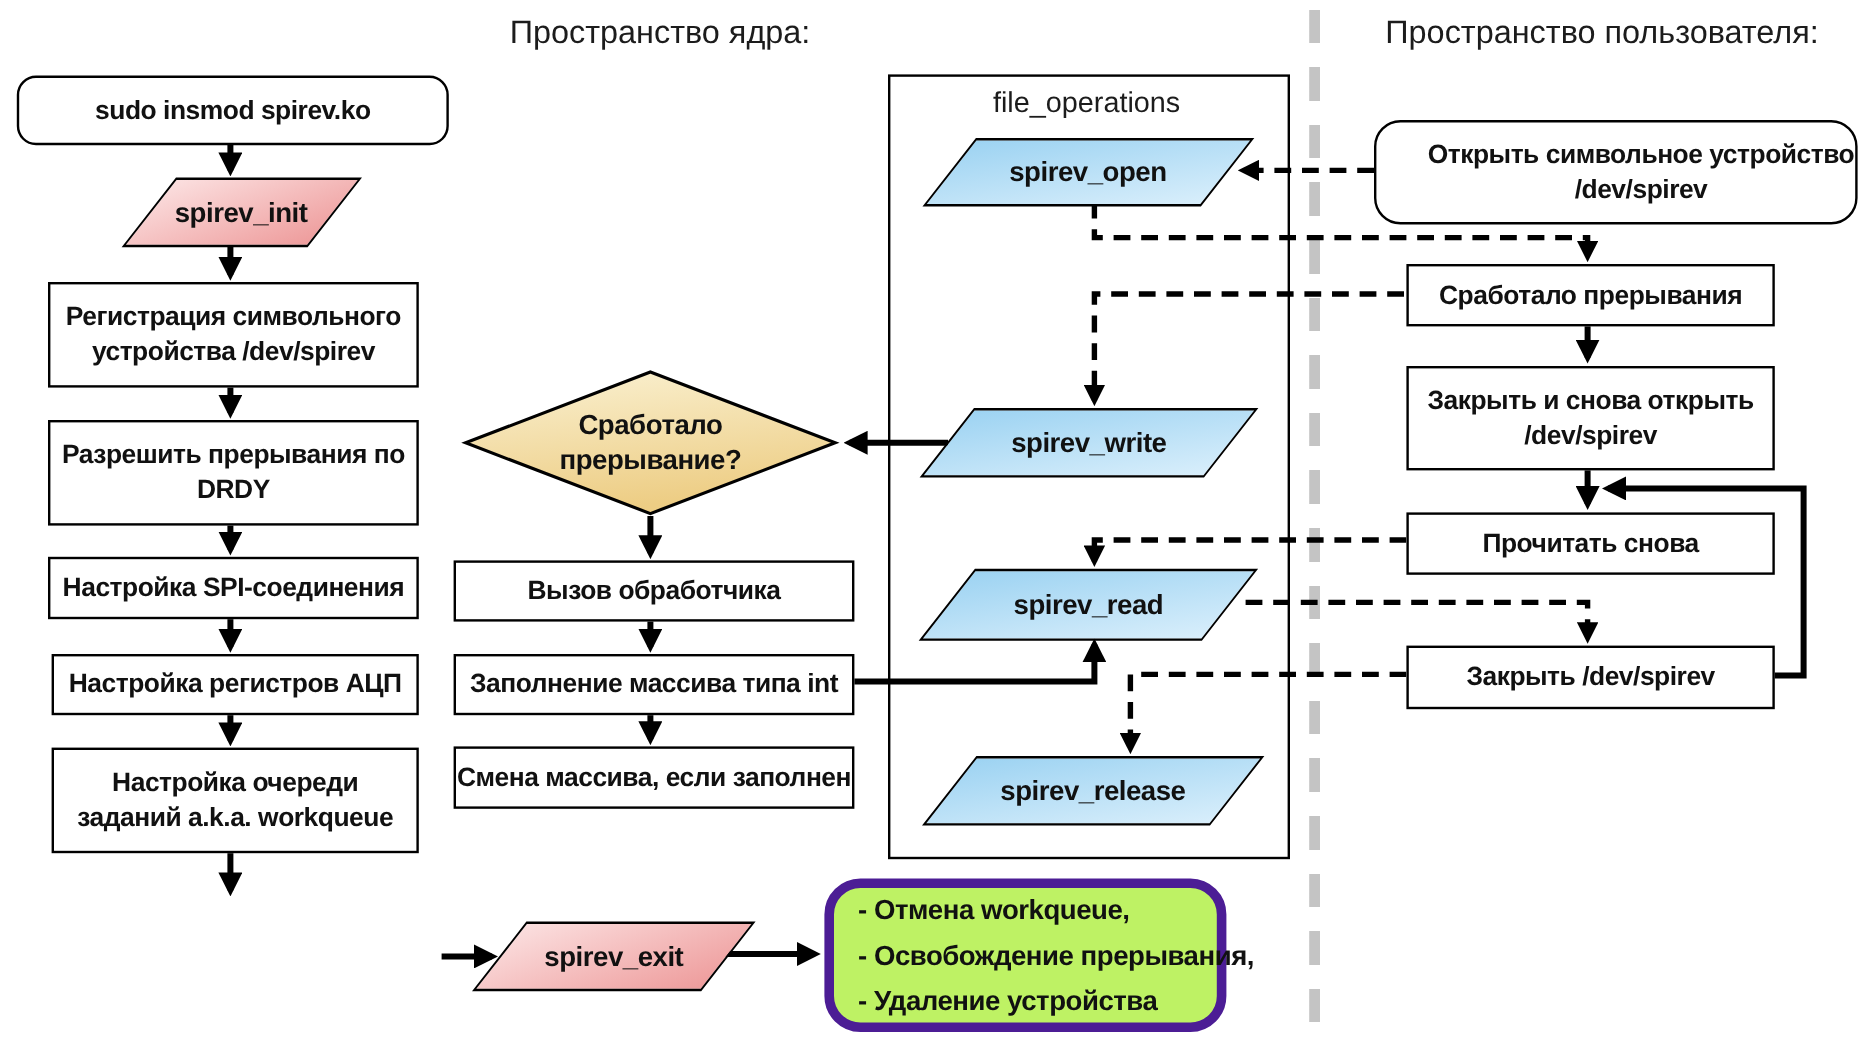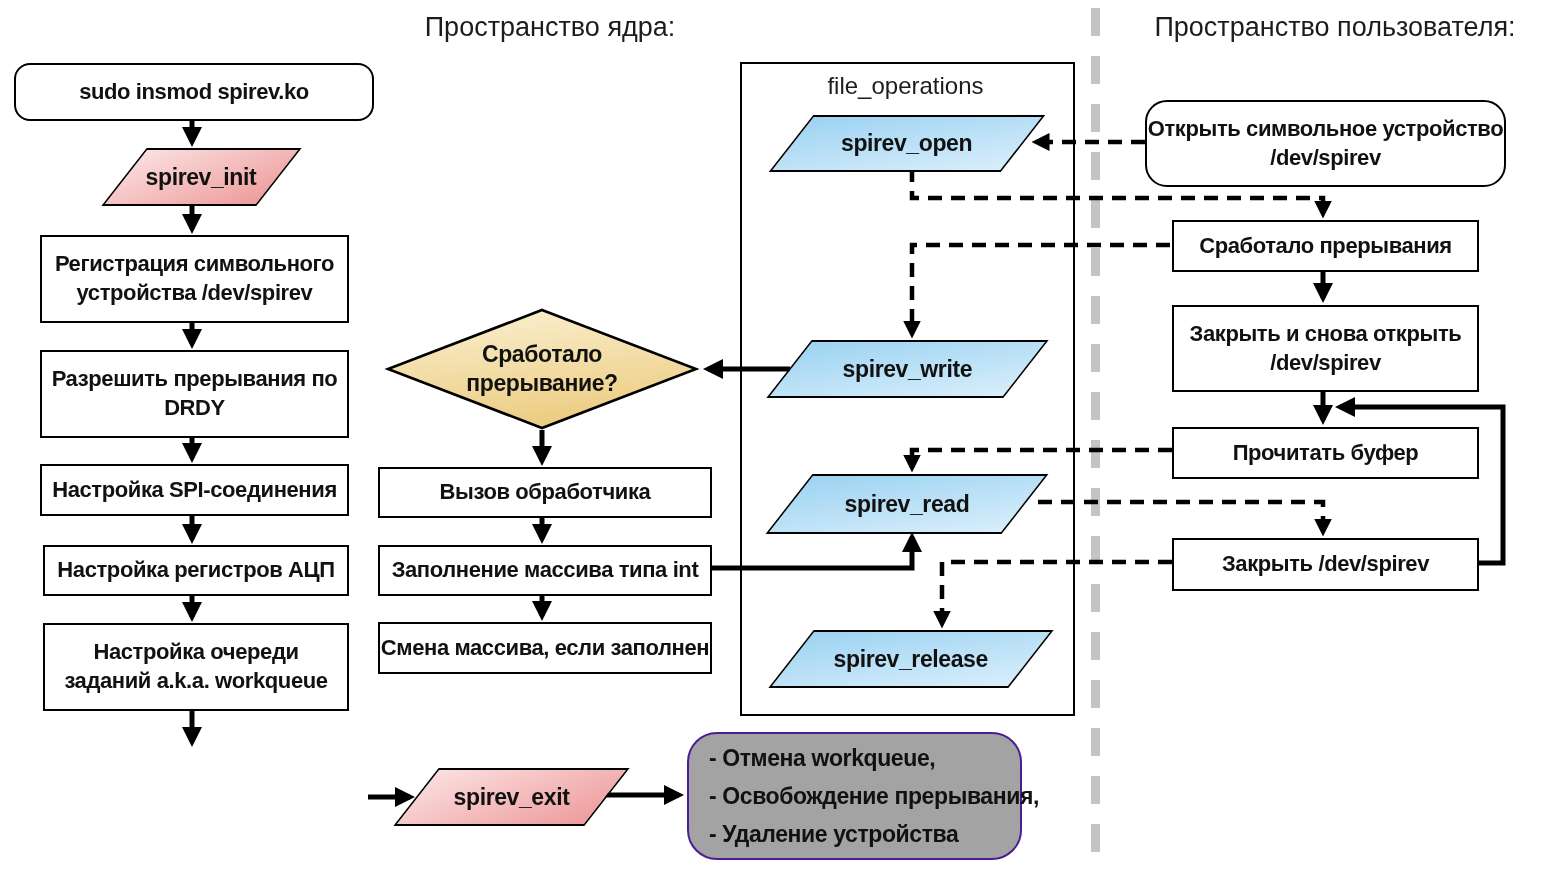--- a/index.html
+++ b/index.html
@@ -17,21 +17,21 @@
     background:repeating-linear-gradient(180deg,var(--divider,#c4c4c4) 0 28px,transparent 28px 48px);
   }
   .lines{position:absolute;left:0;top:0;width:1560px;height:877px;pointer-events:none;}
   .box{
     position:absolute;display:flex;flex-direction:column;align-items:center;justify-content:center;
     background:#fff;border:2.5px solid #000;text-align:center;
     font-weight:700;font-size:22px;line-height:1.3;letter-spacing:-0.4px;
   }
   .box .ln{white-space:nowrap;}
   .rounded{border-radius:16px;}
-  .rounded-lg{border-radius:22px;}
+  .rounded-lg{border-radius:22px;padding-left:42px;}
   .container-box{
     position:absolute;background:#fff;border:2.5px solid #000;
   }
   .container-title{
     position:absolute;text-align:center;font-size:24px;font-weight:400;color:#1c1c1c;
   }
   .para{
     position:absolute;border:2.5px solid #000;transform:skewX(-38deg);
     display:flex;align-items:center;justify-content:center;
   }
@@ -41,21 +41,21 @@
   .para.red{background:linear-gradient(150deg,var(--pink-light,#fbdfdf) 0%,var(--pink-dark,#ee9c9c) 100%);}
   .para.blue{background:linear-gradient(170deg,var(--blue-dark,#9dd3f2) 0%,var(--blue-light,#d8eefb) 100%);}
   .diamond{position:absolute;}
   .diamond svg{position:absolute;left:0;top:0;width:100%;height:100%;overflow:visible;}
   .dlabel{
     position:absolute;left:0;top:0;right:0;bottom:0;display:flex;flex-direction:column;
     align-items:center;justify-content:center;text-align:left;
     font-weight:700;font-size:23px;line-height:1.25;letter-spacing:-0.4px;
   }
   .bullets{
-    position:absolute;background:#a3a3a3;border:2px solid #4c1d95;border-radius:30px;
+    position:absolute;background:#bef264;border:8px solid #4c1d95;border-radius:30px;
     display:flex;flex-direction:column;justify-content:center;
     padding:0 10px 0 20px;box-sizing:border-box;
     font-weight:700;font-size:23px;line-height:38px;letter-spacing:-0.4px;text-align:left;
   }
   .bullets .ln{white-space:nowrap;}
 </style>
 </head>
 <body>
 
 <div class="canvas">
@@ -194,20 +194,20 @@
   <div class="box" style="left:1172px;top:220px;width:303px;height:48px;">
     <div class="ln">Сработало прерывания</div>
   </div>
 
   <div class="box" style="left:1172px;top:305px;width:303px;height:83px;">
     <div class="ln">Закрыть и снова открыть</div>
     <div class="ln">/dev/spirev</div>
   </div>
 
   <div class="box" style="left:1172px;top:427px;width:303px;height:48px;">
-    <div class="ln">Прочитать буфер</div>
+    <div class="ln">Прочитать снова</div>
   </div>
 
   <div class="box" style="left:1172px;top:538px;width:303px;height:49px;">
     <div class="ln">Закрыть /dev/spirev</div>
   </div>
 
 </div>
 
 </body></html>

